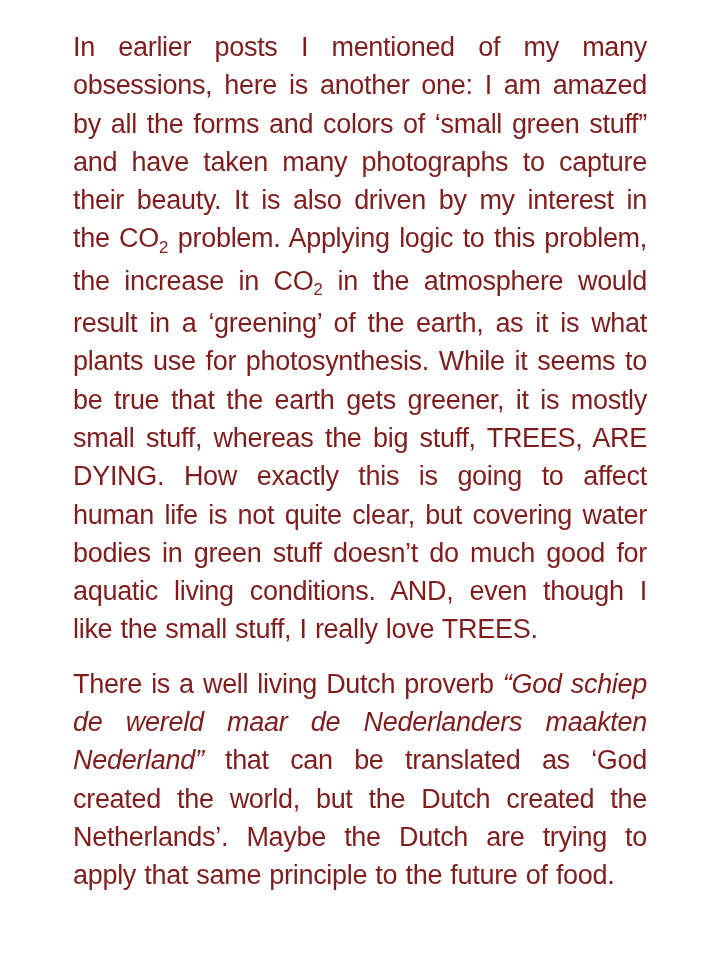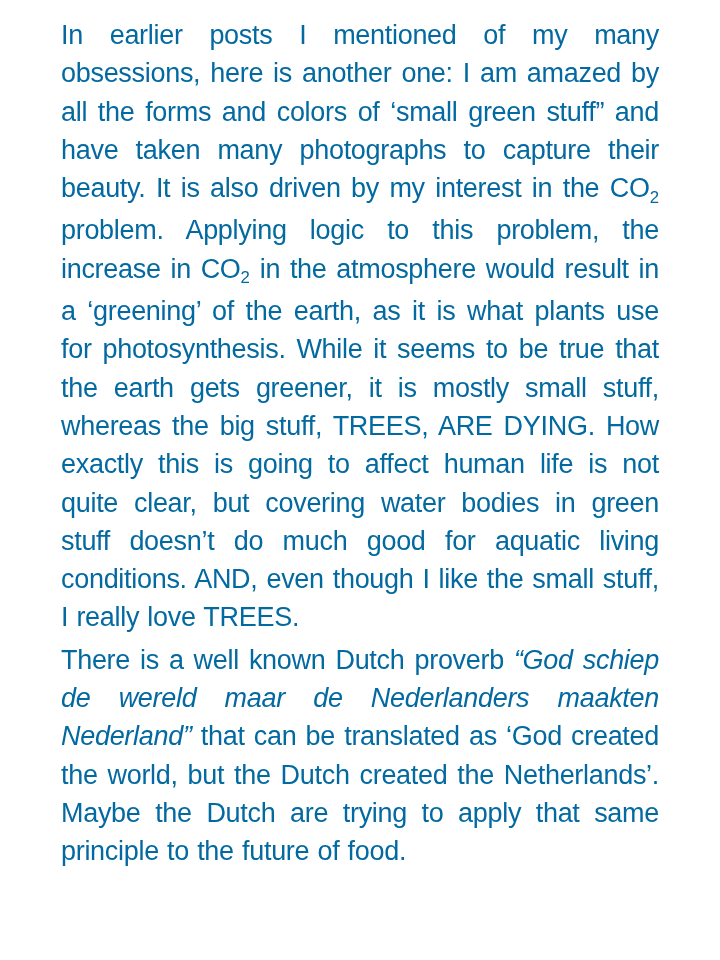--- a/index.html
+++ b/index.html
@@ -18,41 +18,41 @@
     width: 720px;
     height: 960px;
     padding: 12px 57px 0 57px;
     background: #ffffff;
     color: #0a0a0a;
   }
   .doc-body {
     width: 606px;
   }
   p.para {
-    margin: 4px;
+    margin: 16px;
     padding: 0;
     font-size: 27px;
     line-height: 38.3px;
     letter-spacing: -0.3px;
     text-align: justify;
     text-align-last: left;
-    color: #0369a1;
+    color: #7f1d1d;
     word-spacing: 1px;
   }
   .run-italic {
     font-style: italic;
   }
   .run-subscript {
     font-size: 0.62em;
     position: relative;
     top: 0.32em;
     letter-spacing: 0;
   }
 </style>
 </head>
 <body>
 
 <div class="page">
   <div class="doc-body">
       <p class="para"><span>In earlier posts I mentioned of my many obsessions, here is another one: I am amazed by all the forms and colors of ‘small green stuff” and have taken many photographs to capture their beauty. It is also driven by my interest in the CO</span><span class="run-subscript">2</span><span> problem. Applying logic to this problem, the increase in CO</span><span class="run-subscript">2</span><span> in the atmosphere would result in a ‘greening’ of the earth, as it is what plants use for photosynthesis. While it seems to be true that the earth gets greener, it is mostly small stuff, whereas the big stuff, TREES, ARE DYING. How exactly this is going to affect human life is not quite clear, but covering water bodies in green stuff doesn’t do much good for aquatic living conditions. AND, even though I like the small stuff, I really love TREES.</span></p>
-      <p class="para"><span>There is a well known Dutch proverb </span><span class="run-italic">“God schiep de wereld maar de Nederlanders maakten Nederland”</span><span> that can be translated as ‘God created the world, but the Dutch created the Netherlands’. Maybe the Dutch are trying to apply that same principle to the future of food.</span></p>
+      <p class="para"><span>There is a well living Dutch proverb </span><span class="run-italic">“God schiep de wereld maar de Nederlanders maakten Nederland”</span><span> that can be translated as ‘God created the world, but the Dutch created the Netherlands’. Maybe the Dutch are trying to apply that same principle to the future of food.</span></p>
     </div>
 </div>
 
 </body></html>

